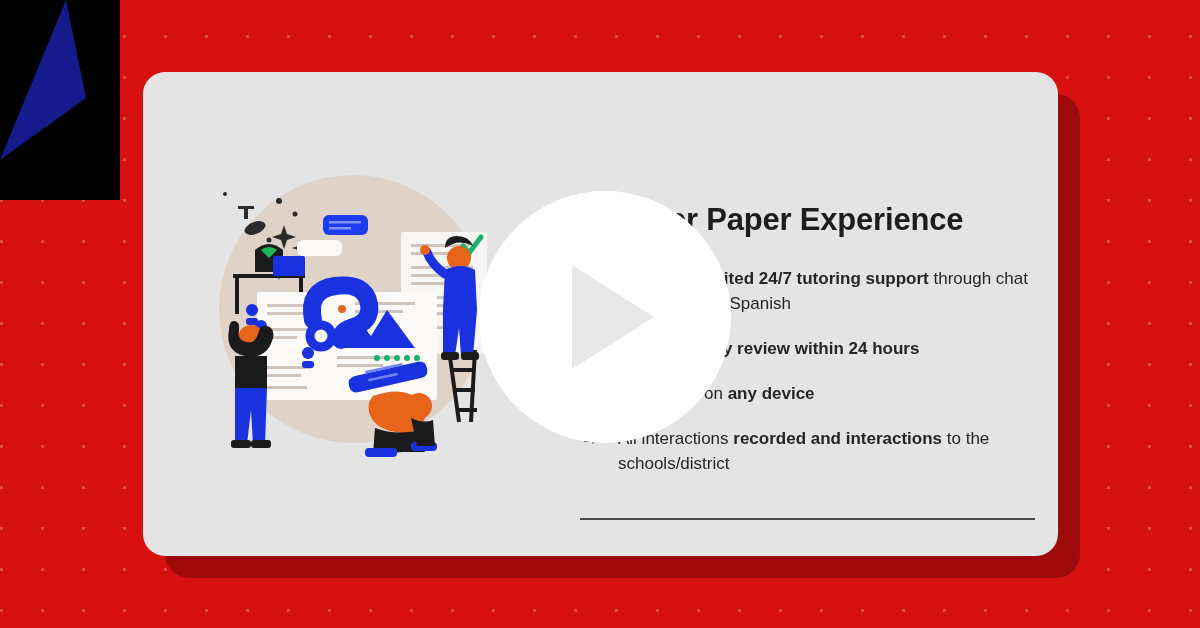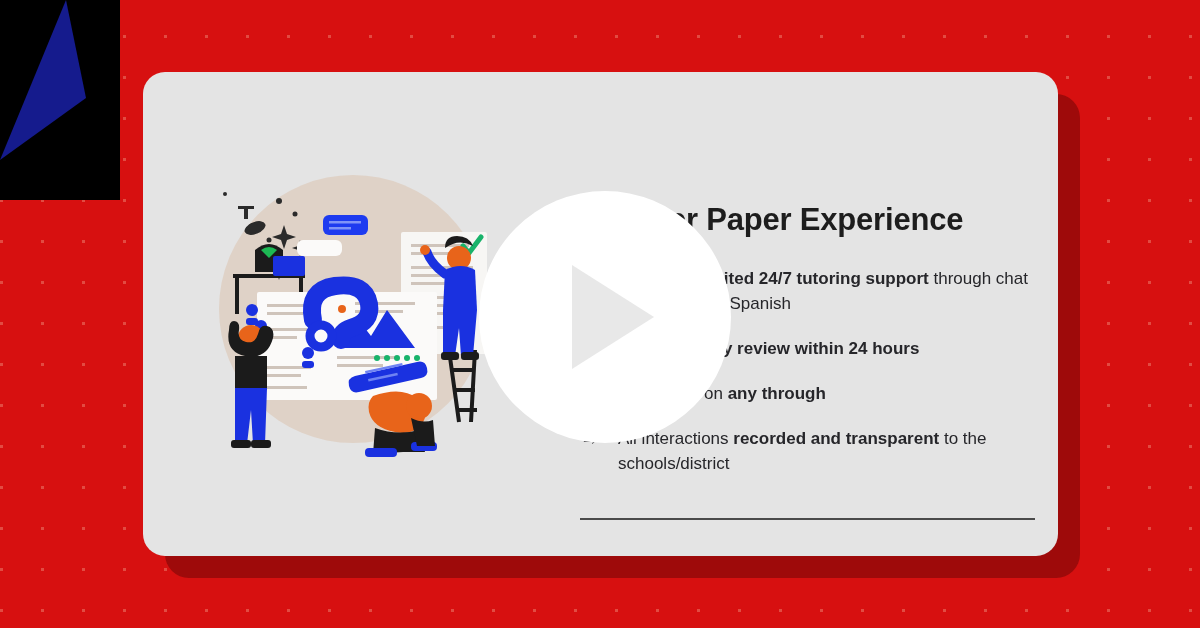--- a/index.html
+++ b/index.html
@@ -225,25 +225,25 @@
         <li class="bullet">
           <span class="arrow">→</span>
           <span class="btext"><span>Instant, </span><b>unlimited 24/7 tutoring support</b><span> through chat in English and Spanish</span></span>
         </li>
         <li class="bullet">
           <span class="arrow">→</span>
           <span class="btext"><span>Detailed </span><b>essay review within 24 hours</b></span>
         </li>
         <li class="bullet">
           <span class="arrow">→</span>
-          <span class="btext"><span>Accessible on </span><b>any through</b></span>
-        </li>
-        <li class="bullet">
-          <span class="arrow">→</span>
-          <span class="btext"><span>All interactions </span><b>recorded and transparent</b><span> to the schools/district</span></span>
+          <span class="btext"><span>Accessible on </span><b>any device</b></span>
+        </li>
+        <li class="bullet">
+          <span class="arrow">→</span>
+          <span class="btext"><span>All interactions </span><b>recorded and interactions</b><span> to the schools/district</span></span>
         </li>
       </ul>
     </div>
 
     <div class="rule" style="border-top-color: rgb(74, 74, 74);"></div>
   </div>
 
   <div class="play-btn" role="button" aria-label="Play video" style="background: rgb(255, 255, 255);">
     <div class="play-tri" style="border-left-color: rgb(232, 232, 232);"></div>
   </div>

